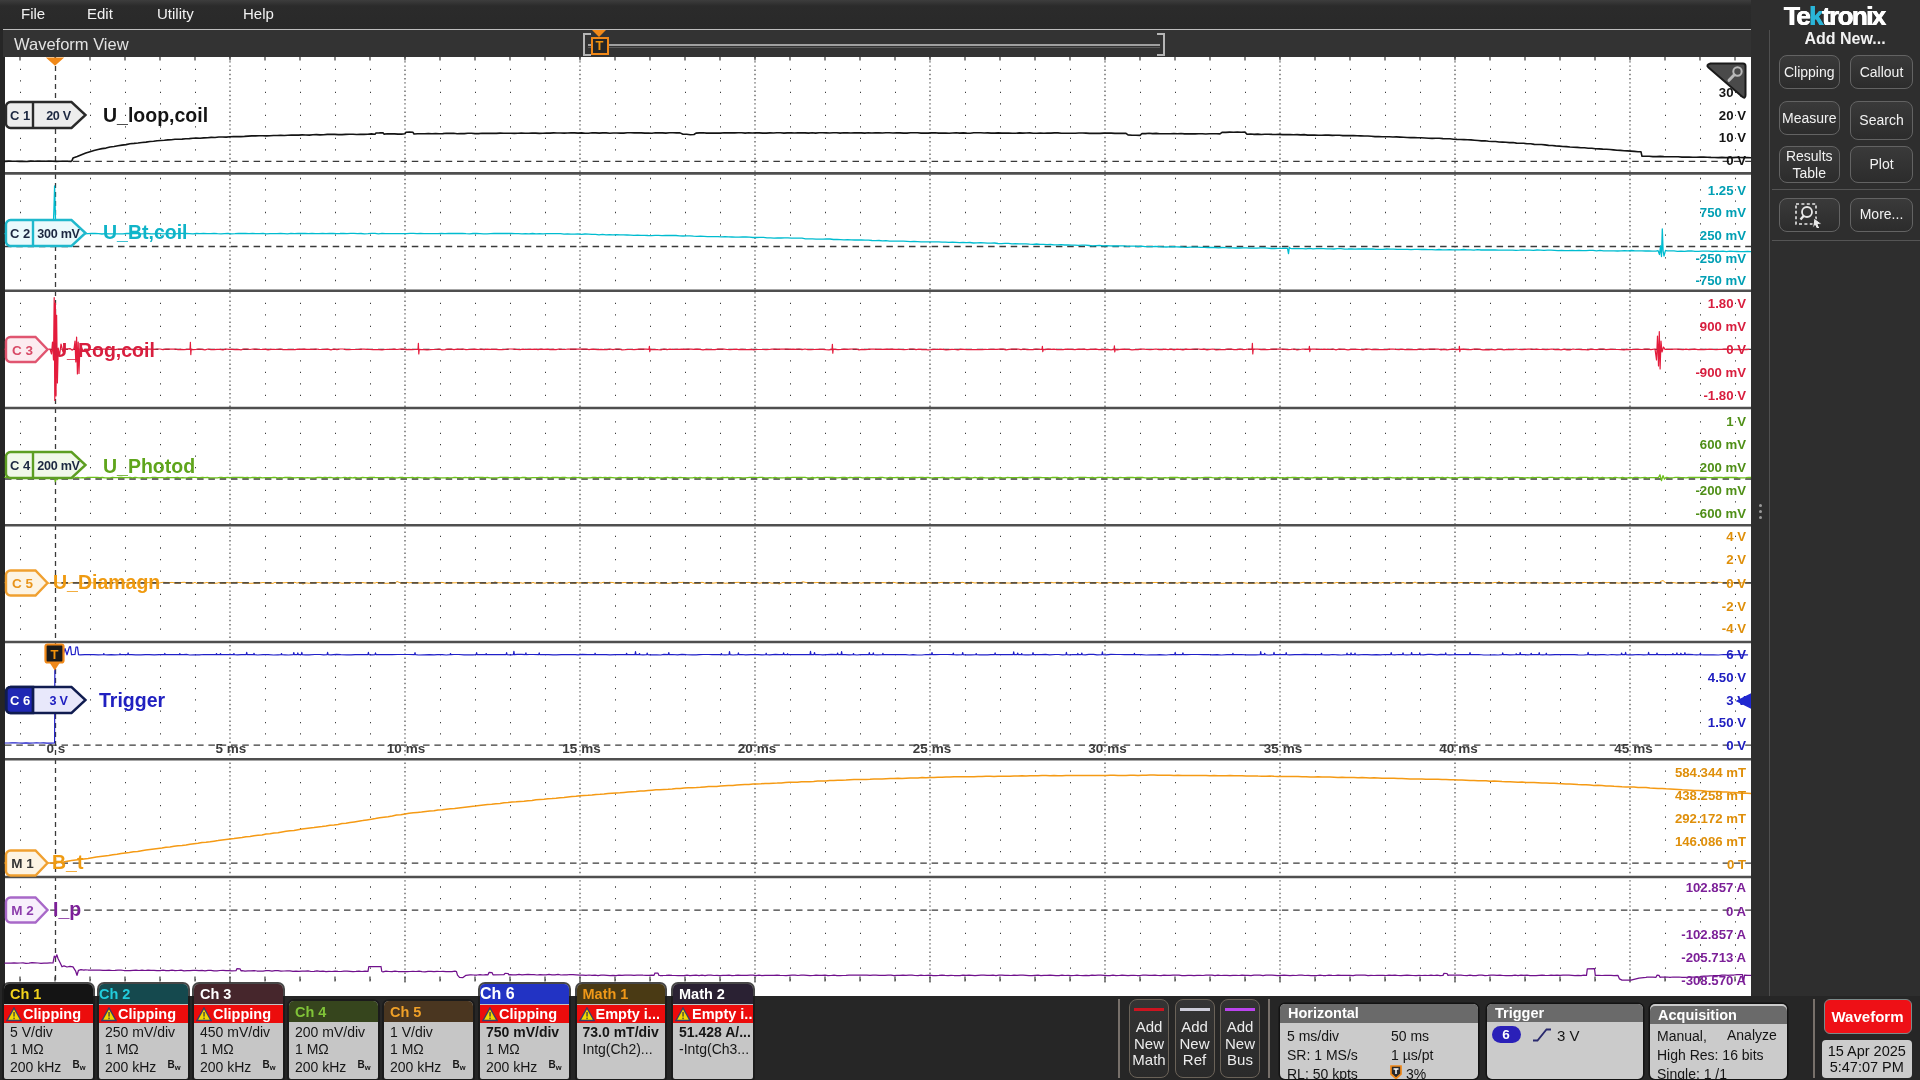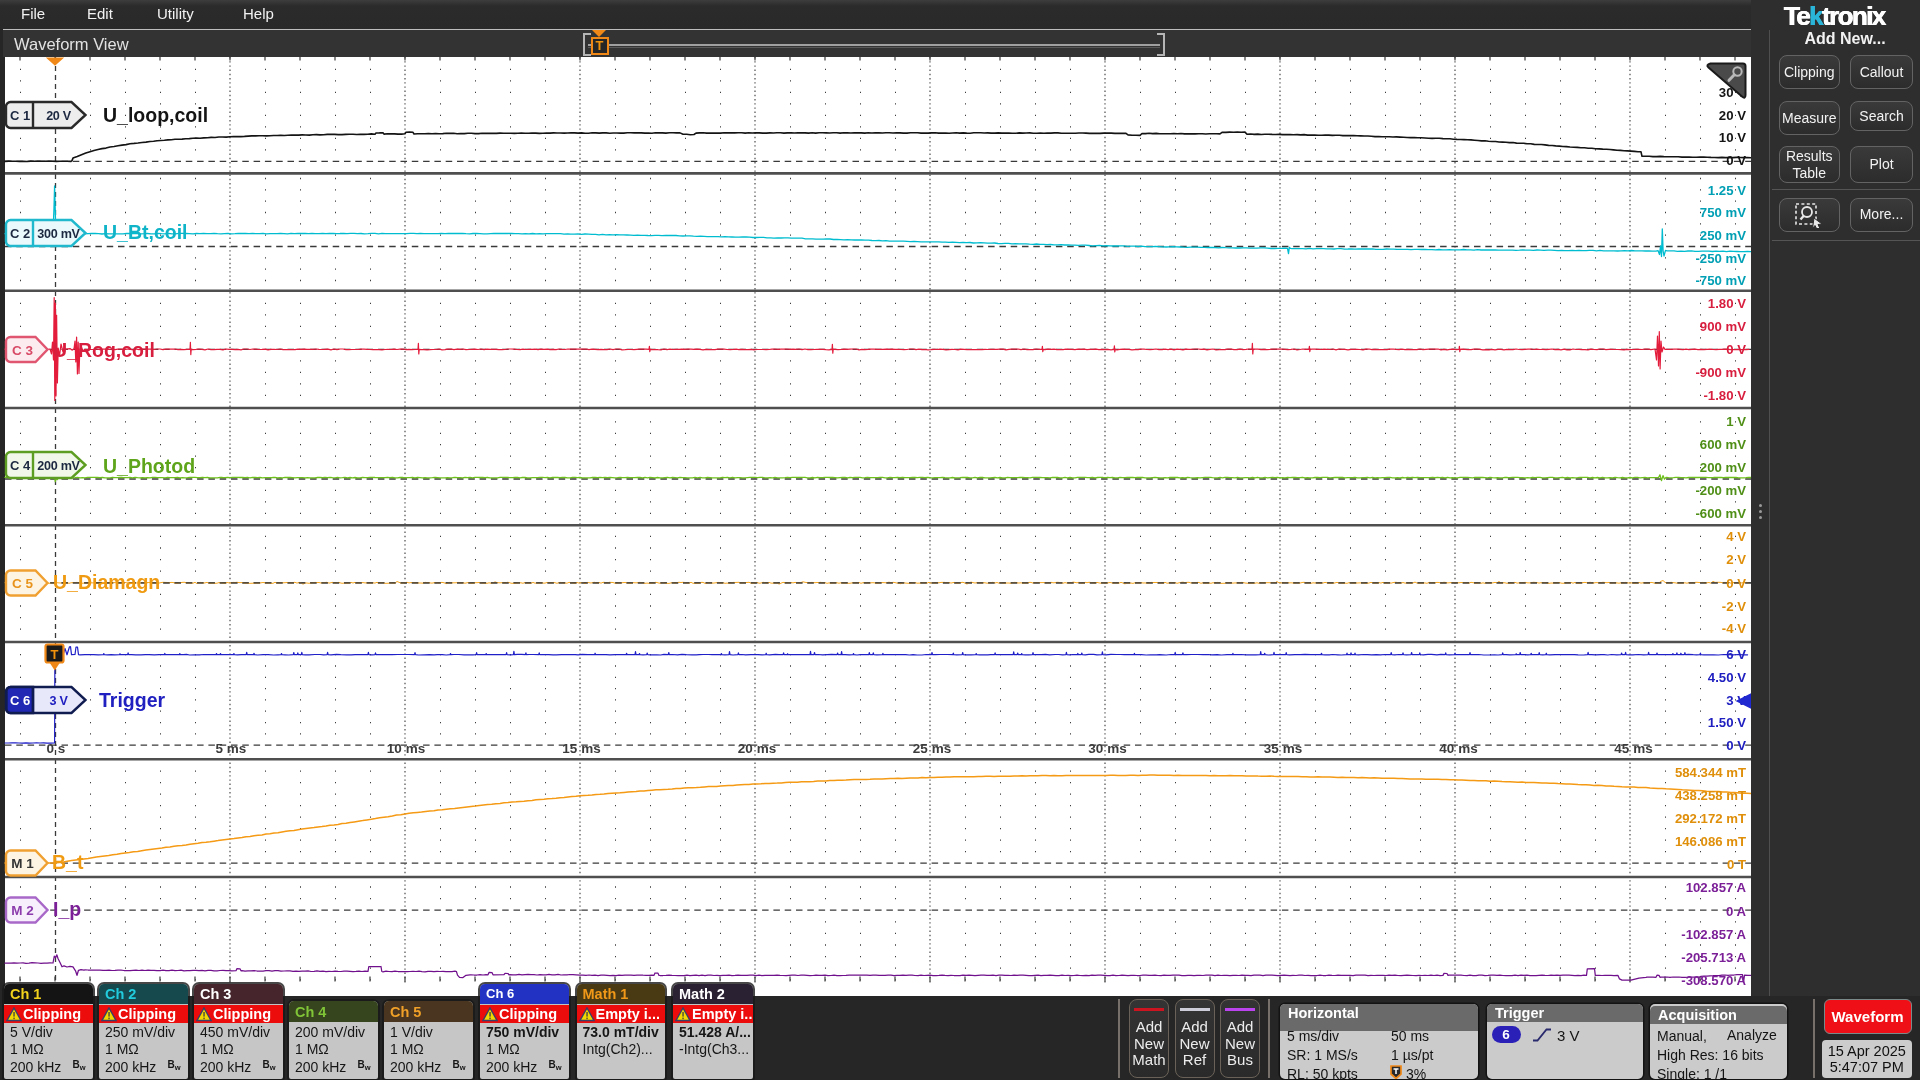--- a/index.html
+++ b/index.html
@@ -131,21 +131,21 @@
 <path d="M1734.3 74.8 L1729 80.3" stroke="#b9b9b9" stroke-width="3" stroke-linecap="round"></path>
 </svg>
 
 <div style="position:absolute;left:1751px;top:0;width:169px;height:996px;background:#2e2e2e"></div>
 <div style="position:absolute;left:1769px;top:30px;width:1px;height:966px;background:#4f4f4f"></div>
 <div style="position:absolute;left:1784px;top:1px;font-size:26px;font-weight:bold;letter-spacing:-1.6px;color:#fff;text-shadow:0.4px 0 0 #fff,-0.4px 0 0 #fff">Te<span style="color:#2ab5d8;text-shadow:0.4px 0 0 #2ab5d8,-0.4px 0 0 #2ab5d8">k</span>tronix</div>
 <div style="position:absolute;left:1770px;top:30px;width:150px;text-align:center;font-size:16px;font-weight:bold;color:#f2f2f2">Add New...</div>
 <div style="position:absolute;left:1778.5px;top:55px;width:61.5px;height:34px;background:linear-gradient(180deg,#3a3a3a,#2c2c2c);border:1px solid #636363;border-radius:8px;box-sizing:border-box;color:#f2f2f2;font-size:14px;display:flex;align-items:center;justify-content:center;text-align:center;line-height:17px">Clipping</div>
 <div style="position:absolute;left:1850px;top:55px;width:63px;height:34px;background:linear-gradient(180deg,#3a3a3a,#2c2c2c);border:1px solid #636363;border-radius:8px;box-sizing:border-box;color:#f2f2f2;font-size:14px;display:flex;align-items:center;justify-content:center;text-align:center;line-height:17px">Callout</div>
 <div style="position:absolute;left:1778.5px;top:101px;width:61.5px;height:34px;background:linear-gradient(180deg,#3a3a3a,#2c2c2c);border:1px solid #636363;border-radius:8px;box-sizing:border-box;color:#f2f2f2;font-size:14px;display:flex;align-items:center;justify-content:center;text-align:center;line-height:17px">Measure</div>
-<div style="position:absolute;left:1850px;top:101px;width:63px;height:30px;background:linear-gradient(180deg,#3a3a3a,#2c2c2c);border:1px solid #636363;border-radius:8px;box-sizing:border-box;color:#f2f2f2;font-size:14px;display:flex;align-items:center;justify-content:center;text-align:center;line-height:17px">Search</div>
+<div style="position:absolute;left:1850px;top:101px;width:63px;height:39px;background:linear-gradient(180deg,#3a3a3a,#2c2c2c);border:1px solid #636363;border-radius:8px;box-sizing:border-box;color:#f2f2f2;font-size:14px;display:flex;align-items:center;justify-content:center;text-align:center;line-height:17px">Search</div>
 <div style="position:absolute;left:1778.5px;top:146px;width:61.5px;height:37px;background:linear-gradient(180deg,#3a3a3a,#2c2c2c);border:1px solid #636363;border-radius:8px;box-sizing:border-box;color:#f2f2f2;font-size:14px;display:flex;align-items:center;justify-content:center;text-align:center;line-height:17px">Results<br>Table</div>
 <div style="position:absolute;left:1850px;top:146px;width:63px;height:37px;background:linear-gradient(180deg,#3a3a3a,#2c2c2c);border:1px solid #636363;border-radius:8px;box-sizing:border-box;color:#f2f2f2;font-size:14px;display:flex;align-items:center;justify-content:center;text-align:right;line-height:17px">Plot</div>
 <div style="position:absolute;left:1772px;top:189px;width:148px;height:1px;background:#555"></div>
 <div style="position:absolute;left:1778.5px;top:198px;width:61.5px;height:33.5px;background:linear-gradient(180deg,#3a3a3a,#2c2c2c);border:1px solid #636363;border-radius:8px;box-sizing:border-box;color:#f2f2f2;font-size:14px;display:flex;align-items:center;justify-content:center;text-align:center;line-height:17px">
     <svg width="34" height="26" viewBox="0 0 34 26">
       <rect x="4" y="2" width="20" height="20" fill="none" stroke="#e8e8e8" stroke-width="1.6" stroke-dasharray="3 2.4"></rect>
       <circle cx="15" cy="10" r="5" fill="none" stroke="#e8e8e8" stroke-width="1.8"></circle>
       <path d="M12 13.5 L8.5 17.5" stroke="#e8e8e8" stroke-width="2.4"></path>
       <path d="M22 16 l8 6 -4 0.5 2 4 -3 1 -2 -4 -2.5 3z" fill="#e8e8e8" stroke="#2c2c2c" stroke-width="1"></path>
     </svg>
@@ -161,21 +161,21 @@
     <div style="position:absolute;left:0;top:0;right:0;height:19.5px;background:#141414;border-radius:5px 5px 0 0;color:#f2d21c;font-size:14.5px;font-weight:bold;line-height:20.5px;padding-left:6px;box-sizing:border-box">Ch 1</div>
     <div style="position:absolute;left:0;top:19.5px;right:0;height:19px;background:#ec0c0c;border-top:1px solid #c2c2c2;color:#fff;font-size:14.5px;font-weight:bold;line-height:19px;padding-left:19px;box-sizing:border-box;white-space:nowrap;overflow:hidden"><svg width="16" height="15" viewBox="0 0 16 15" style="position:absolute;left:2px;top:2px">
         <path d="M8 1 L15 13.5 L1 13.5 z" fill="#f2d800" stroke="#3a3f66" stroke-width="1.4"></path>
         <rect x="7.3" y="5" width="1.5" height="4.6" fill="#55533a"></rect>
         <rect x="7.3" y="10.6" width="1.5" height="1.6" fill="#55533a"></rect>
       </svg>Clipping</div>
     <div style="position:absolute;left:6px;top:1023.5px;margin-top:-984px;right:0;color:#161616;font-size:14px;line-height:17.6px;white-space:nowrap;overflow:hidden"><span style="font-weight:normal">5 V/div</span><br>1 MΩ<br>200 kHz</div>
     <div style="position:absolute;right:7px;bottom:7px;color:#161616;font-size:10px;font-weight:bold">B<span style="font-size:7.5px;vertical-align:-2px">w</span></div>
   </div>
 <div style="position:absolute;left:99px;top:984px;width:88.5px;bottom:1px;box-shadow:0 0 0 2px rgba(25,25,25,0.8);border-radius:5px 5px 2px 2px;background:#c6c6c6">
-    <div style="position:absolute;left:0;top:0;right:0;height:19.5px;background:#15494e;border-radius:5px 5px 0 0;color:#22ccdc;font-size:14.5px;font-weight:bold;line-height:20.5px;padding-left:6px;box-sizing:border-box">Ch 2</div>
+    <div style="position:absolute;left:0;top:0;right:0;height:19.5px;background:#15494e;border-radius:5px 5px 0 0;color:#22ccdc;font-size:14.5px;font-weight:bold;line-height:20.5px;box-sizing:border-box">Ch 2</div>
     <div style="position:absolute;left:0;top:19.5px;right:0;height:19px;background:#ec0c0c;border-top:1px solid #c2c2c2;color:#fff;font-size:14.5px;font-weight:bold;line-height:19px;padding-left:19px;box-sizing:border-box;white-space:nowrap;overflow:hidden"><svg width="16" height="15" viewBox="0 0 16 15" style="position:absolute;left:2px;top:2px">
         <path d="M8 1 L15 13.5 L1 13.5 z" fill="#f2d800" stroke="#3a3f66" stroke-width="1.4"></path>
         <rect x="7.3" y="5" width="1.5" height="4.6" fill="#55533a"></rect>
         <rect x="7.3" y="10.6" width="1.5" height="1.6" fill="#55533a"></rect>
       </svg>Clipping</div>
     <div style="position:absolute;left:6px;top:1023.5px;margin-top:-984px;right:0;color:#161616;font-size:14px;line-height:17.6px;white-space:nowrap;overflow:hidden"><span style="font-weight:normal">250 mV/div</span><br>1 MΩ<br>200 kHz</div>
     <div style="position:absolute;right:7px;bottom:7px;color:#161616;font-size:10px;font-weight:bold">B<span style="font-size:7.5px;vertical-align:-2px">w</span></div>
   </div>
 <div style="position:absolute;left:194px;top:984px;width:88.5px;bottom:1px;box-shadow:0 0 0 2px rgba(25,25,25,0.8);border-radius:5px 5px 2px 2px;background:#c6c6c6">
     <div style="position:absolute;left:0;top:0;right:0;height:19.5px;background:#46262c;border-radius:5px 5px 0 0;color:#ffffff;font-size:14.5px;font-weight:bold;line-height:20.5px;padding-left:6px;box-sizing:border-box">Ch 3</div>
@@ -191,21 +191,21 @@
     <div style="position:absolute;left:0;top:0;right:0;height:21.5px;background:#36451d;border-radius:5px 5px 0 0;color:#80c438;font-size:14.5px;font-weight:bold;line-height:22.5px;padding-left:6px;box-sizing:border-box">Ch 4</div>
     <div style="position:absolute;left:6px;top:1023.5px;margin-top:-1000.5px;right:0;color:#161616;font-size:14px;line-height:17.6px;white-space:nowrap;overflow:hidden"><span style="font-weight:normal">200 mV/div</span><br>1 MΩ<br>200 kHz</div>
     <div style="position:absolute;right:7px;bottom:7px;color:#161616;font-size:10px;font-weight:bold">B<span style="font-size:7.5px;vertical-align:-2px">w</span></div>
   </div>
 <div style="position:absolute;left:384px;top:1000.5px;width:88.5px;bottom:1px;box-shadow:0 0 0 2px rgba(25,25,25,0.8);border-radius:5px 5px 2px 2px;background:#c6c6c6">
     <div style="position:absolute;left:0;top:0;right:0;height:21.5px;background:#4a3620;border-radius:5px 5px 0 0;color:#f0a028;font-size:14.5px;font-weight:bold;line-height:22.5px;padding-left:6px;box-sizing:border-box">Ch 5</div>
     <div style="position:absolute;left:6px;top:1023.5px;margin-top:-1000.5px;right:0;color:#161616;font-size:14px;line-height:17.6px;white-space:nowrap;overflow:hidden"><span style="font-weight:normal">1 V/div</span><br>1 MΩ<br>200 kHz</div>
     <div style="position:absolute;right:7px;bottom:7px;color:#161616;font-size:10px;font-weight:bold">B<span style="font-size:7.5px;vertical-align:-2px">w</span></div>
   </div>
 <div style="position:absolute;left:480px;top:984px;width:88.5px;bottom:1px;box-shadow:0 0 0 2px rgba(25,25,25,0.8);border-radius:5px 5px 2px 2px;background:#c6c6c6">
-    <div style="position:absolute;left:0;top:0;right:0;height:19.5px;background:#2233c4;border-radius:5px 5px 0 0;color:#ffffff;font-size:13px;font-weight:bold;line-height:20.5px;padding-left:6px;box-sizing:border-box">Ch 6</div>
+    <div style="position:absolute;left:0;top:0;right:0;height:19.5px;background:#2233c4;border-radius:5px 5px 0 0;color:#ffffff;font-size:16px;font-weight:bold;line-height:20.5px;box-sizing:border-box">Ch 6</div>
     <div style="position:absolute;left:0;top:19.5px;right:0;height:19px;background:#ec0c0c;border-top:1px solid #c2c2c2;color:#fff;font-size:14.5px;font-weight:bold;line-height:19px;padding-left:19px;box-sizing:border-box;white-space:nowrap;overflow:hidden"><svg width="16" height="15" viewBox="0 0 16 15" style="position:absolute;left:2px;top:2px">
         <path d="M8 1 L15 13.5 L1 13.5 z" fill="#f2d800" stroke="#3a3f66" stroke-width="1.4"></path>
         <rect x="7.3" y="5" width="1.5" height="4.6" fill="#55533a"></rect>
         <rect x="7.3" y="10.6" width="1.5" height="1.6" fill="#55533a"></rect>
       </svg>Clipping</div>
     <div style="position:absolute;left:6px;top:1023.5px;margin-top:-984px;right:0;color:#161616;font-size:14px;line-height:17.6px;white-space:nowrap;overflow:hidden"><span style="font-weight:bold">750 mV/div</span><br>1 MΩ<br>200 kHz</div>
     <div style="position:absolute;right:7px;bottom:7px;color:#161616;font-size:10px;font-weight:bold">B<span style="font-size:7.5px;vertical-align:-2px">w</span></div>
   </div>
 <div style="position:absolute;left:576.5px;top:984px;width:88.5px;bottom:1px;box-shadow:0 0 0 2px rgba(25,25,25,0.8);border-radius:5px 5px 2px 2px;background:#c6c6c6">
     <div style="position:absolute;left:0;top:0;right:0;height:19.5px;background:#4a3a14;border-radius:5px 5px 0 0;color:#f09818;font-size:14.5px;font-weight:bold;line-height:20.5px;padding-left:6px;box-sizing:border-box">Math 1</div>
@@ -231,21 +231,21 @@
   </div>
 <div style="position:absolute;left:1174.5px;top:999px;width:40px;height:79px;background:linear-gradient(180deg,#343434,#2a2a2a);border:1px solid #6a6258;border-radius:8px;box-sizing:border-box">
     <div style="position:absolute;left:4px;right:4px;top:8px;height:2.6px;background:#ccccd8"></div>
     <div style="position:absolute;left:0;right:0;top:19px;color:#ececec;font-size:15px;line-height:16.6px;text-align:center">Add<br>New<br>Ref</div>
   </div>
 <div style="position:absolute;left:1220px;top:999px;width:40px;height:79px;background:linear-gradient(180deg,#343434,#2a2a2a);border:1px solid #6a6258;border-radius:8px;box-sizing:border-box">
     <div style="position:absolute;left:4px;right:4px;top:8px;height:2.6px;background:#bb44ee"></div>
     <div style="position:absolute;left:0;right:0;top:19px;color:#ececec;font-size:15px;line-height:16.6px;text-align:center">Add<br>New<br>Bus</div>
   </div>
 <div style="position:absolute;left:1280px;top:1003.5px;width:198px;height:75.5px;background:#cbcbcb;border-radius:5px;box-shadow:0 0 0 1.5px rgba(15,15,15,0.8)">
-    <div style="position:absolute;left:0;top:0;right:0;height:27px;background:#6a6a6a;border-radius:5px 5px 0 0;color:#fff;font-size:14.5px;font-weight:bold;line-height:19px;padding-left:8px;box-sizing:border-box">Horizontal</div>
+    <div style="position:absolute;left:0;top:0;right:0;height:19px;background:#6a6a6a;border-radius:5px 5px 0 0;color:#fff;font-size:14.5px;font-weight:bold;line-height:19px;padding-left:8px;box-sizing:border-box">Horizontal</div>
     <div style="position:absolute;left:7px;top:23px;font-size:14px;line-height:19.4px;color:#141414">5 ms/div<br>SR: 1 MS/s<br>RL: 50 kpts</div>
     <div style="position:absolute;left:111px;top:23px;font-size:14px;line-height:19.4px;color:#141414">50 ms<br>1 µs/pt</div>
     <svg width="12" height="14" viewBox="0 0 12 14" style="position:absolute;left:110px;top:61px">
       <path d="M1 1h10v8l-5 4.5-5-4.5z" fill="#2a2a2a" stroke="#f08818" stroke-width="1.7"></path>
       <path d="M3.5 4h5M6 4v5" stroke="#fff" stroke-width="1.5"></path>
     </svg>
     <div style="position:absolute;left:126px;top:62.5px;font-size:14px;color:#141414">3%</div>
   </div>
 <div style="position:absolute;left:1487px;top:1003.5px;width:156px;height:75.5px;background:#cbcbcb;border-radius:5px;box-shadow:0 0 0 1.5px rgba(15,15,15,0.8)">
     <div style="position:absolute;left:0;top:0;right:0;height:18.5px;background:#6a6a6a;border-radius:5px 5px 0 0;color:#fff;font-size:14.5px;font-weight:bold;line-height:19px;padding-left:8px;box-sizing:border-box">Trigger</div>

